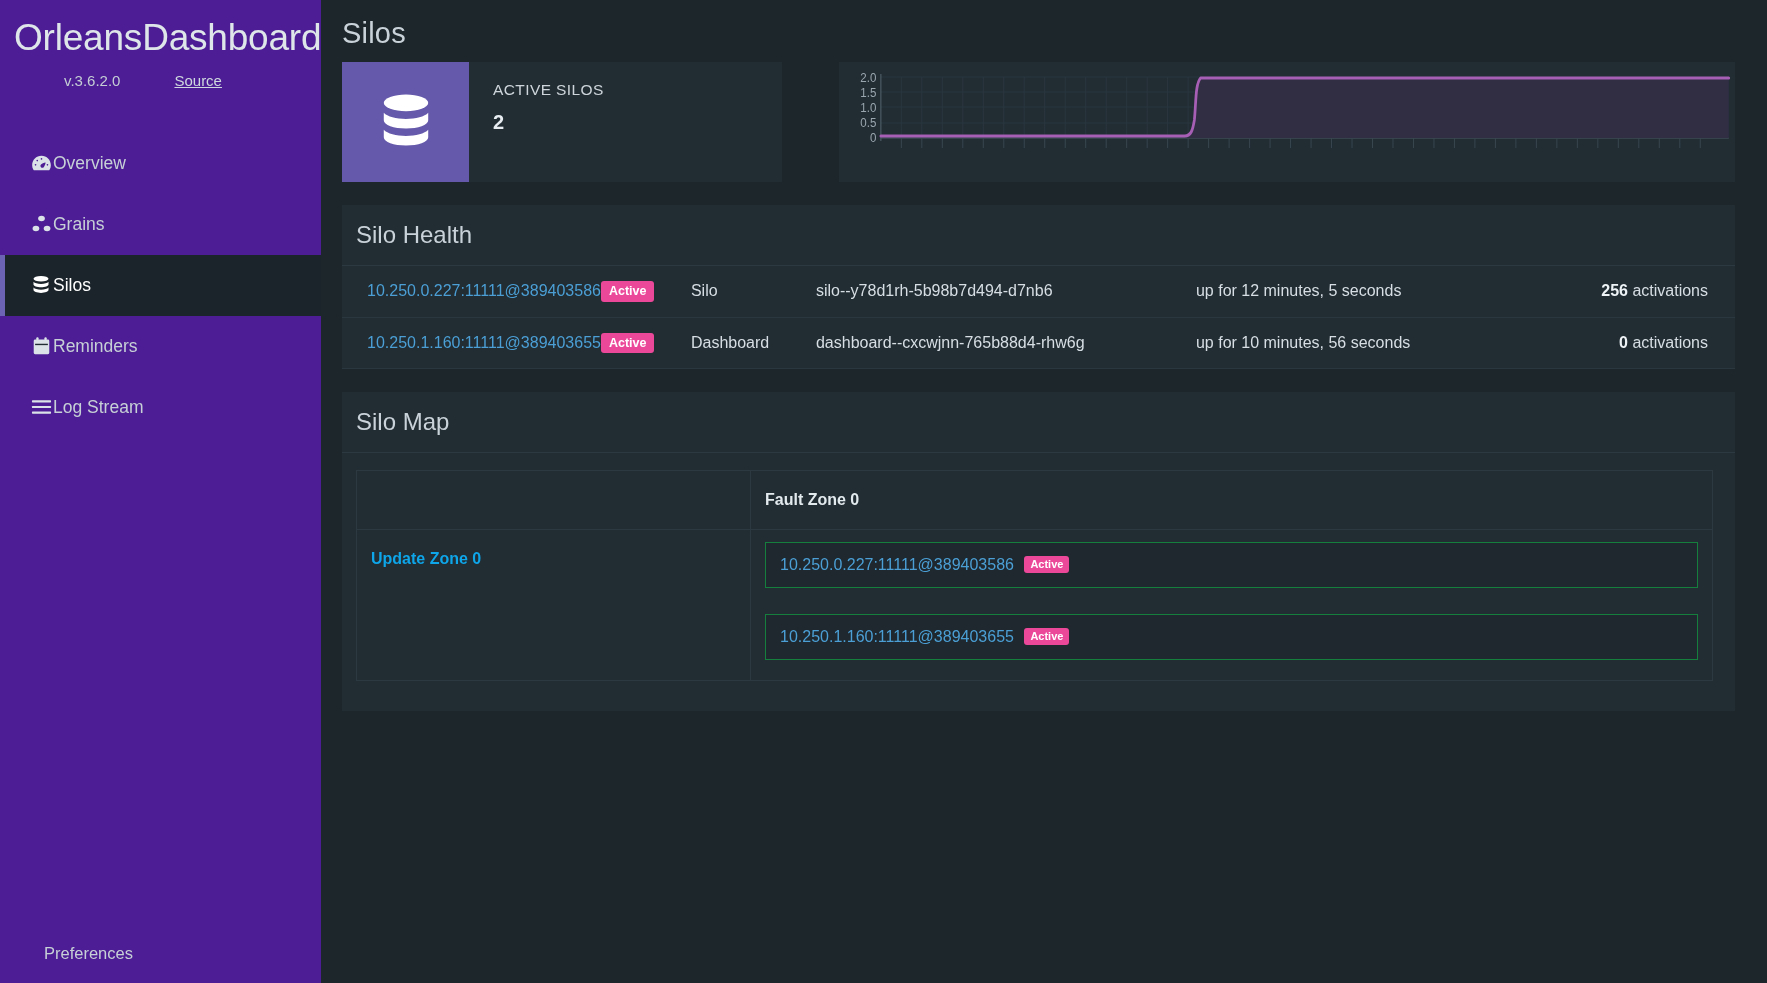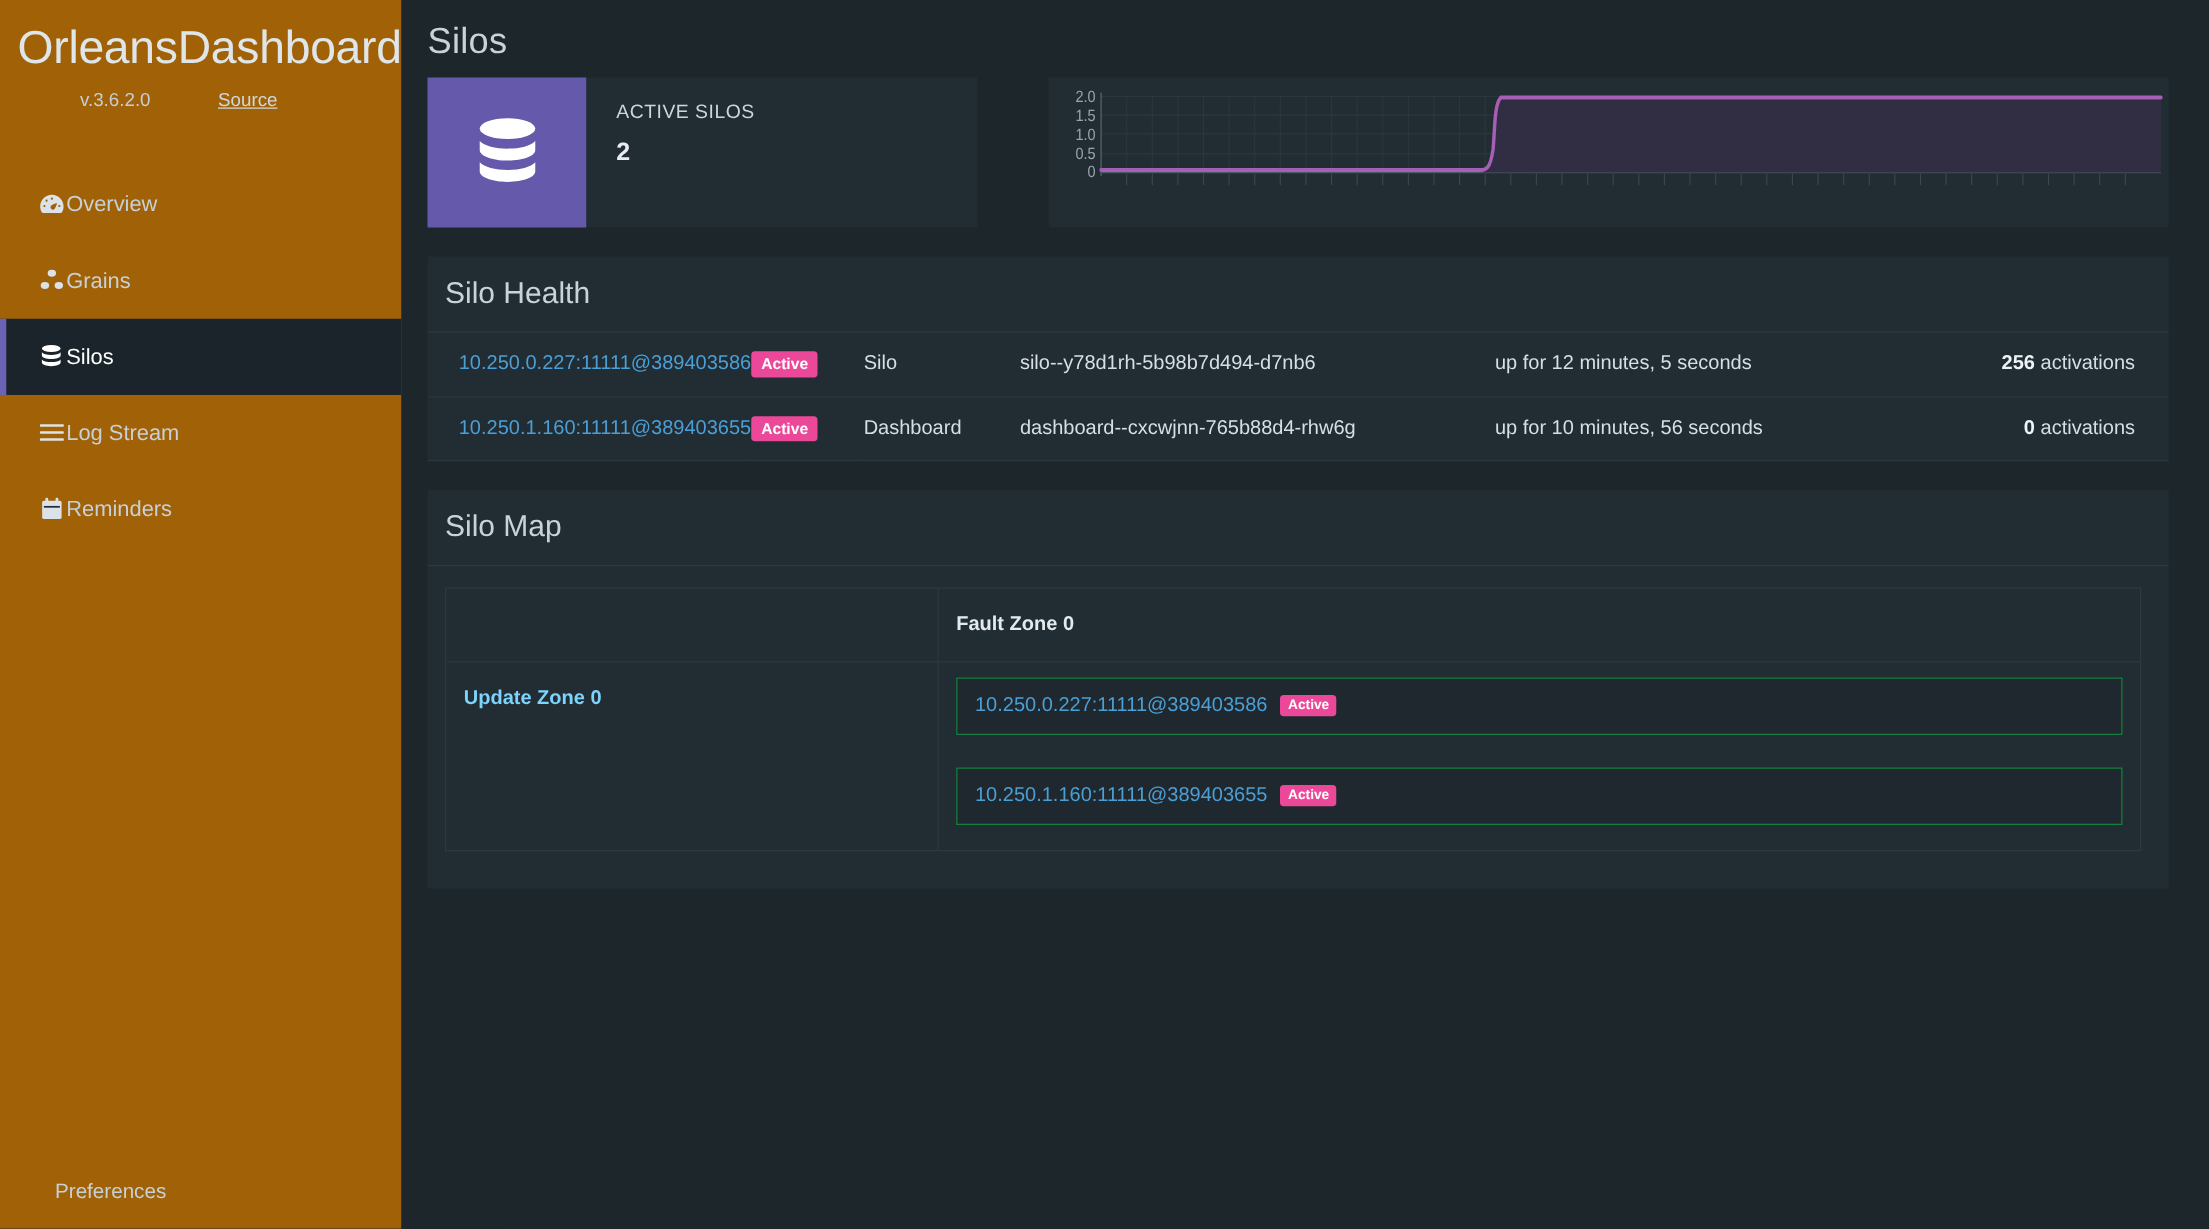--- a/index.html
+++ b/index.html
@@ -7,21 +7,21 @@
     width: 1767px; height: 983px;
     background: #1d262b;
     font-family: "Liberation Sans", sans-serif;
     overflow: hidden;
   }
   .app { display: flex; width: 1767px; height: 983px; }
 
   
   .sidebar {
     width: 321px; height: 983px;
-    background: #a16207;
+    background: #4c1d95;
     flex: 0 0 321px;
     position: relative;
     display: flex; flex-direction: column;
   }
   .brand {
     font-size: 37px;
     font-weight: 400;
     color: #dfe6ea;
     letter-spacing: -0.2px;
     padding: 17px 0 0 14px;
@@ -194,21 +194,21 @@
     font-size: 16px;
     font-weight: bold;
     color: #e3eaee;
     padding: 20px 0 20px 14px;
   }
   .zone-head.blank { border-left: 1px solid #2c3940; }
   .col-label { width: 394px; }
   .row-label {
     font-size: 16px;
     font-weight: bold;
-    color: #7dd3fc;
+    color: #0ea5e9;
     padding: 20px 0 0 14px;
   }
   .map-cell { padding: 12px 14px 20px 14px; }
   .silo-chip {
     background: #1e282e;
     border: 1px solid #15803d;
     padding: 13px 14px;
     margin-bottom: 26px;
     font-size: 16px;
   }
@@ -255,39 +255,39 @@
             <ellipse cx="12" cy="4.5" rx="9" ry="3.4"></ellipse>
             <path d="M3 8.2c1.3 1.6 4.8 2.6 9 2.6s7.7-1 9-2.6v3.1c0 1.9-4 3.4-9 3.4s-9-1.5-9-3.4V8.2z"></path>
             <path d="M3 15c1.3 1.6 4.8 2.6 9 2.6s7.7-1 9-2.6v3.1c0 1.9-4 3.4-9 3.4s-9-1.5-9-3.4V15z"></path>
           </svg>
         </span>
         <span class="lbl">Silos</span>
       </div>
 
       <div class="nav-item">
         <span class="ico">
-          <svg width="21" height="16" viewBox="0 0 22 16" fill="currentColor">
-            <rect x="1" y="1" width="20" height="2.2" rx="0.6"></rect>
-            <rect x="1" y="6.9" width="20" height="2.2" rx="0.6"></rect>
-            <rect x="1" y="12.8" width="20" height="2.2" rx="0.6"></rect>
-          </svg>
-        </span>
-        <span class="lbl">Log Stream</span>
-      </div>
-
-      <div class="nav-item">
-        <span class="ico">
           <svg width="19" height="20" viewBox="0 0 22 22" fill="currentColor">
             <rect x="2" y="3.5" width="18" height="17" rx="1.6"></rect>
             <rect x="5" y="0.8" width="2.6" height="5" rx="1.1"></rect>
             <rect x="14.4" y="0.8" width="2.6" height="5" rx="1.1"></rect>
             <rect x="3.6" y="8.4" width="14.8" height="1.6" fill="#202b33"></rect>
           </svg>
         </span>
         <span class="lbl">Reminders</span>
+      </div>
+
+      <div class="nav-item">
+        <span class="ico">
+          <svg width="21" height="16" viewBox="0 0 22 16" fill="currentColor">
+            <rect x="1" y="1" width="20" height="2.2" rx="0.6"></rect>
+            <rect x="1" y="6.9" width="20" height="2.2" rx="0.6"></rect>
+            <rect x="1" y="12.8" width="20" height="2.2" rx="0.6"></rect>
+          </svg>
+        </span>
+        <span class="lbl">Log Stream</span>
       </div>
 
     </nav>
 
     <div class="spacer"></div>
     <div class="prefs">Preferences</div>
   </aside>
 
   <main class="main">
 

